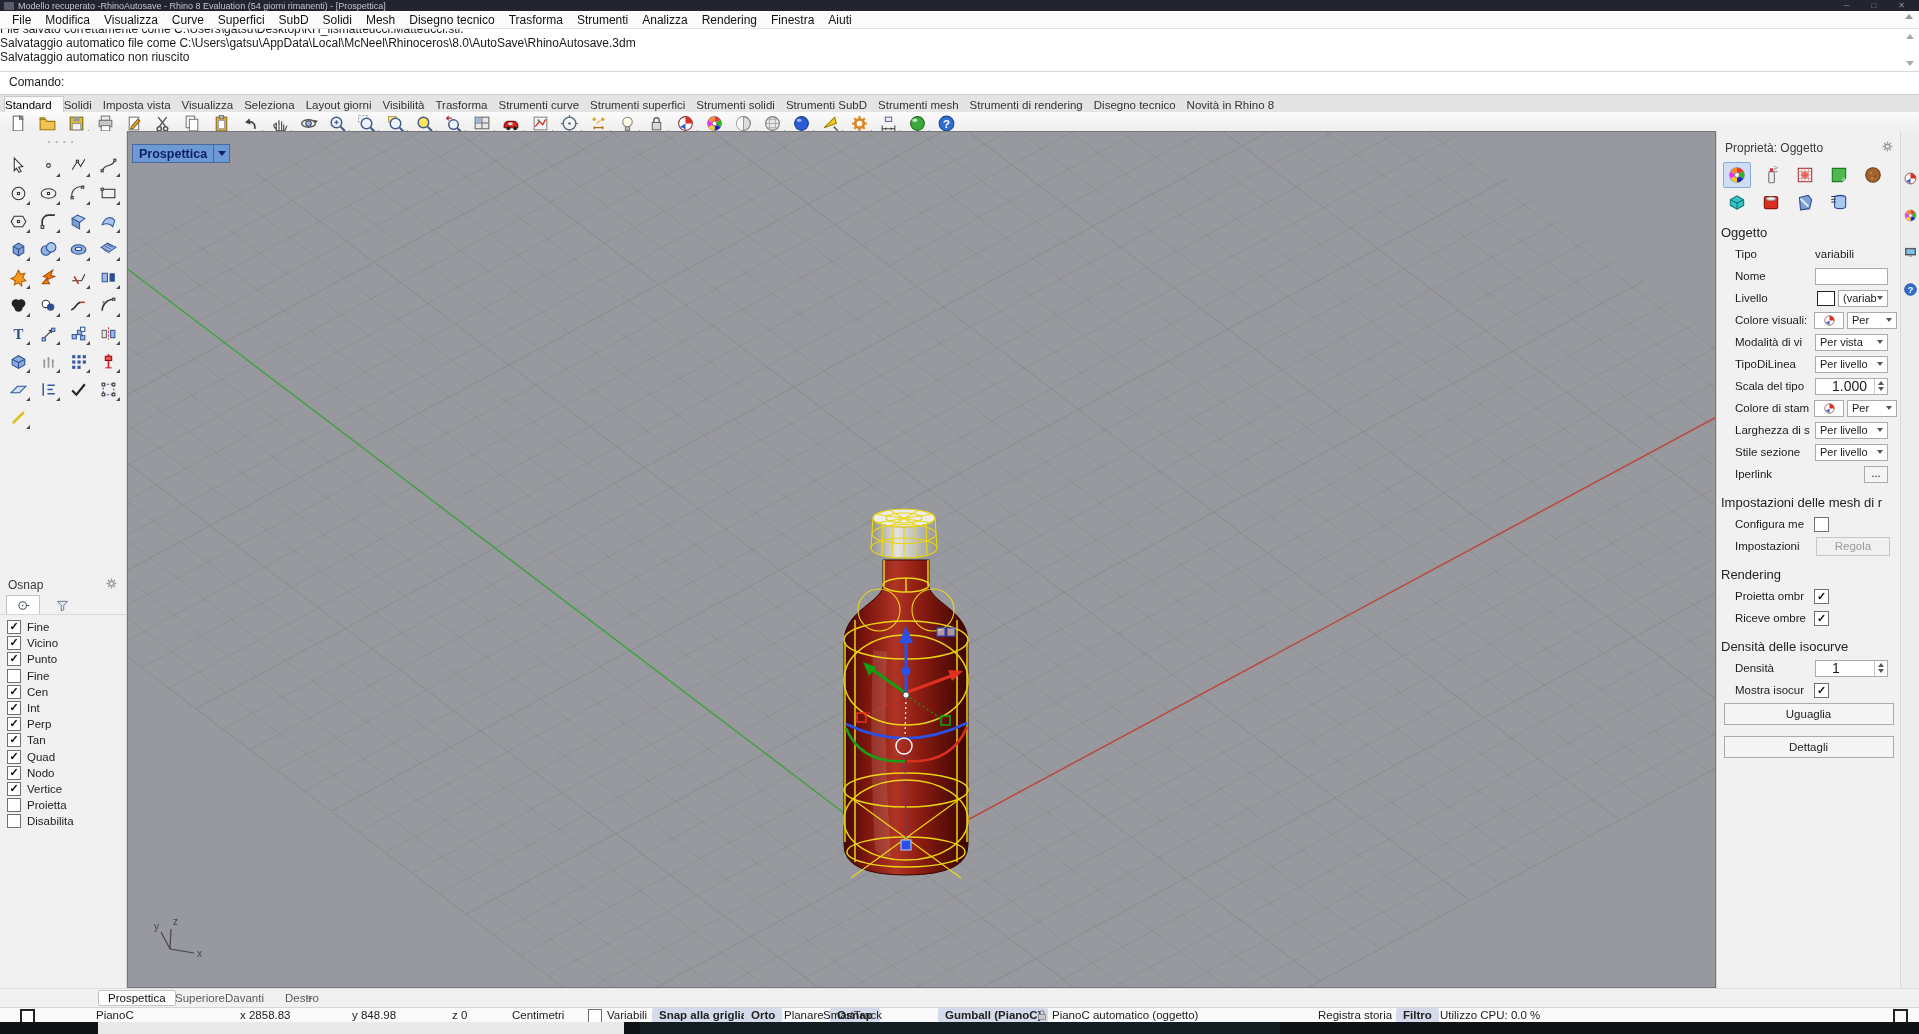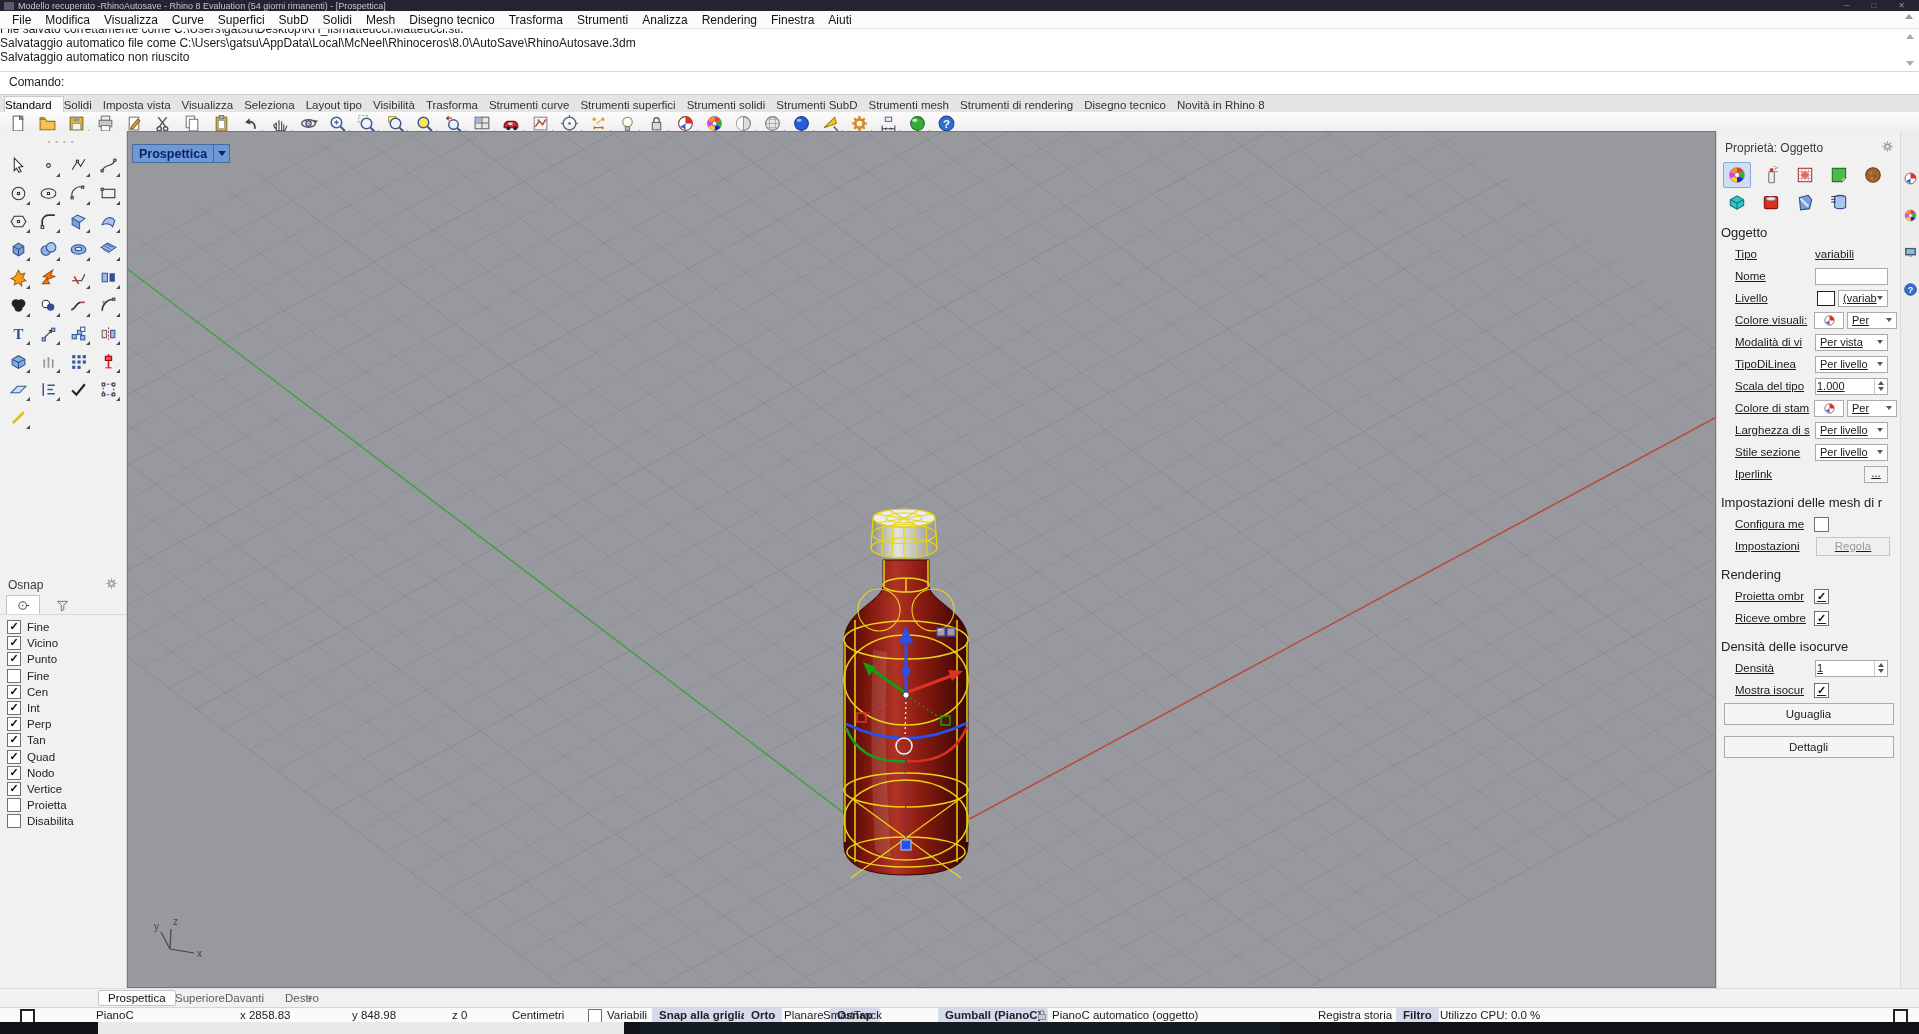--- a/index.html
+++ b/index.html
@@ -63,34 +63,34 @@
   
   .props{width:183px;background:#f1f1f1;border-left:1px solid #d6d6d6;font-size:11.5px;overflow:hidden;}
   .props-header{display:flex;justify-content:space-between;align-items:center;padding:7px 6px 0 8px;font-size:12px;color:#3a3a3a;height:19px;}
   .props-header svg{width:13px;height:13px;}
   .picons{padding:4px 0 0 6px;}
   .picon-row{display:flex;gap:6px;height:27px;align-items:center;}
   .ptab{width:26px;height:24px;display:flex;align-items:center;justify-content:center;border:1px solid transparent;border-radius:2px;}
   .ptab.selected{background:#cfdef5;border-color:#86aad8;}
   .ptab svg{width:20px;height:20px;}
   .psection{font-size:13px;color:#222;padding:10px 0 3px 4px;white-space:nowrap;overflow:hidden;}
-  .prow{display:flex;align-items:center;height:22px;padding-left:18px;text-decoration:underline;}
+  .prow{display:flex;align-items:center;height:22px;padding-left:18px;}
   .plabel{width:79px;white-space:nowrap;overflow:hidden;flex:none;color:#1c1c1c;}
   .pval{padding-left:1px;color:#1c1c1c;}
   .pinput{margin-left:auto;margin-right:12px;width:71px;height:15px;background:#fff;border:1px solid #ababab;}
   .pdrop{margin-left:auto;margin-right:12px;width:71px;height:15px;background:#fff;border:1px solid #ababab;display:flex;align-items:center;box-sizing:content-box;}
   .pdrop .pdtext{flex:1;padding-left:4px;font-size:11px;white-space:nowrap;overflow:hidden;}
   .parrow{border-left:3.5px solid transparent;border-right:3.5px solid transparent;border-top:4.5px solid #555;margin-right:4px;flex:none;}
   .pcombo{margin-left:auto;margin-right:12px;display:flex;gap:3px;align-items:center;}
   .pswatch{width:16px;height:13px;background:#fff;border:1.5px solid #222;flex:none;}
   .ppie{width:28px;height:15px;background:#fff;border:1px solid #ababab;display:flex;align-items:center;justify-content:center;}
   .ppie svg{width:13px;height:13px;}
   .pdrop.narrow{margin:0;width:48px;}
   .pspin{margin-left:auto;margin-right:12px;width:71px;height:15px;background:#fff;border:1px solid #ababab;display:flex;align-items:center;}
-  .pspin .pstext{flex:1;padding-left:1px;font-size:11px;}
+  .pspin .pstext{flex:1;padding-left:16px;font-size:14px;}
   .pspinner{width:12px;height:100%;border-left:1px solid #c9c9c9;display:flex;flex-direction:column;align-items:center;justify-content:center;gap:2px;}
   .pspinner i.up{border-left:3px solid transparent;border-right:3px solid transparent;border-bottom:4px solid #555;}
   .pspinner i.dn{border-left:3px solid transparent;border-right:3px solid transparent;border-top:4px solid #555;}
   .pbtn-sm{margin-left:auto;margin-right:12px;width:22px;height:15px;background:#f4f4f4;border:1px solid #ababab;text-align:center;line-height:13px;}
   .pbtn-reg{margin-left:auto;margin-right:10px;width:72px;height:17px;background:#f0f0f0;border:1px solid #c6c6c6;color:#9a9a9a;text-align:center;line-height:16px;}
   .chkp{width:13px;height:13px;background:#fff;border:1px solid #707070;font-size:11px;line-height:12px;text-align:center;color:#111;font-weight:bold;}
   .pfoot{display:flex;flex-direction:column;align-items:center;gap:11px;margin-top:2px;}
   .pfoot .bigbtn{width:168px;height:20px;background:#f5f5f5;border:1px solid #ababab;font-size:11.5px;color:#222;display:flex;align-items:center;justify-content:center;}
   
   .side-strip{width:18px;background:#ededed;border-left:1px solid #d9d9d9;display:flex;flex-direction:column;align-items:center;padding-top:40px;gap:18px;}
@@ -155,21 +155,21 @@
     <span class="cmd-scroll-dn"></span>
   </div>
   <div class="cmdprompt">Comando:</div>
 
   <div class="tabbar" id="tabbar">
       <span class="tab active">Standard</span>
       <span class="tab">Solidi</span>
       <span class="tab">Imposta vista</span>
       <span class="tab">Visualizza</span>
       <span class="tab">Seleziona</span>
-      <span class="tab">Layout tipo</span>
+      <span class="tab">Layout giorni</span>
       <span class="tab">Visibilità</span>
       <span class="tab">Trasforma</span>
       <span class="tab">Strumenti curve</span>
       <span class="tab">Strumenti superfici</span>
       <span class="tab">Strumenti solidi</span>
       <span class="tab">Strumenti SubD</span>
       <span class="tab">Strumenti mesh</span>
       <span class="tab">Strumenti di rendering</span>
       <span class="tab">Disegno tecnico</span>
       <span class="tab">Novità in Rhino 8</span>

